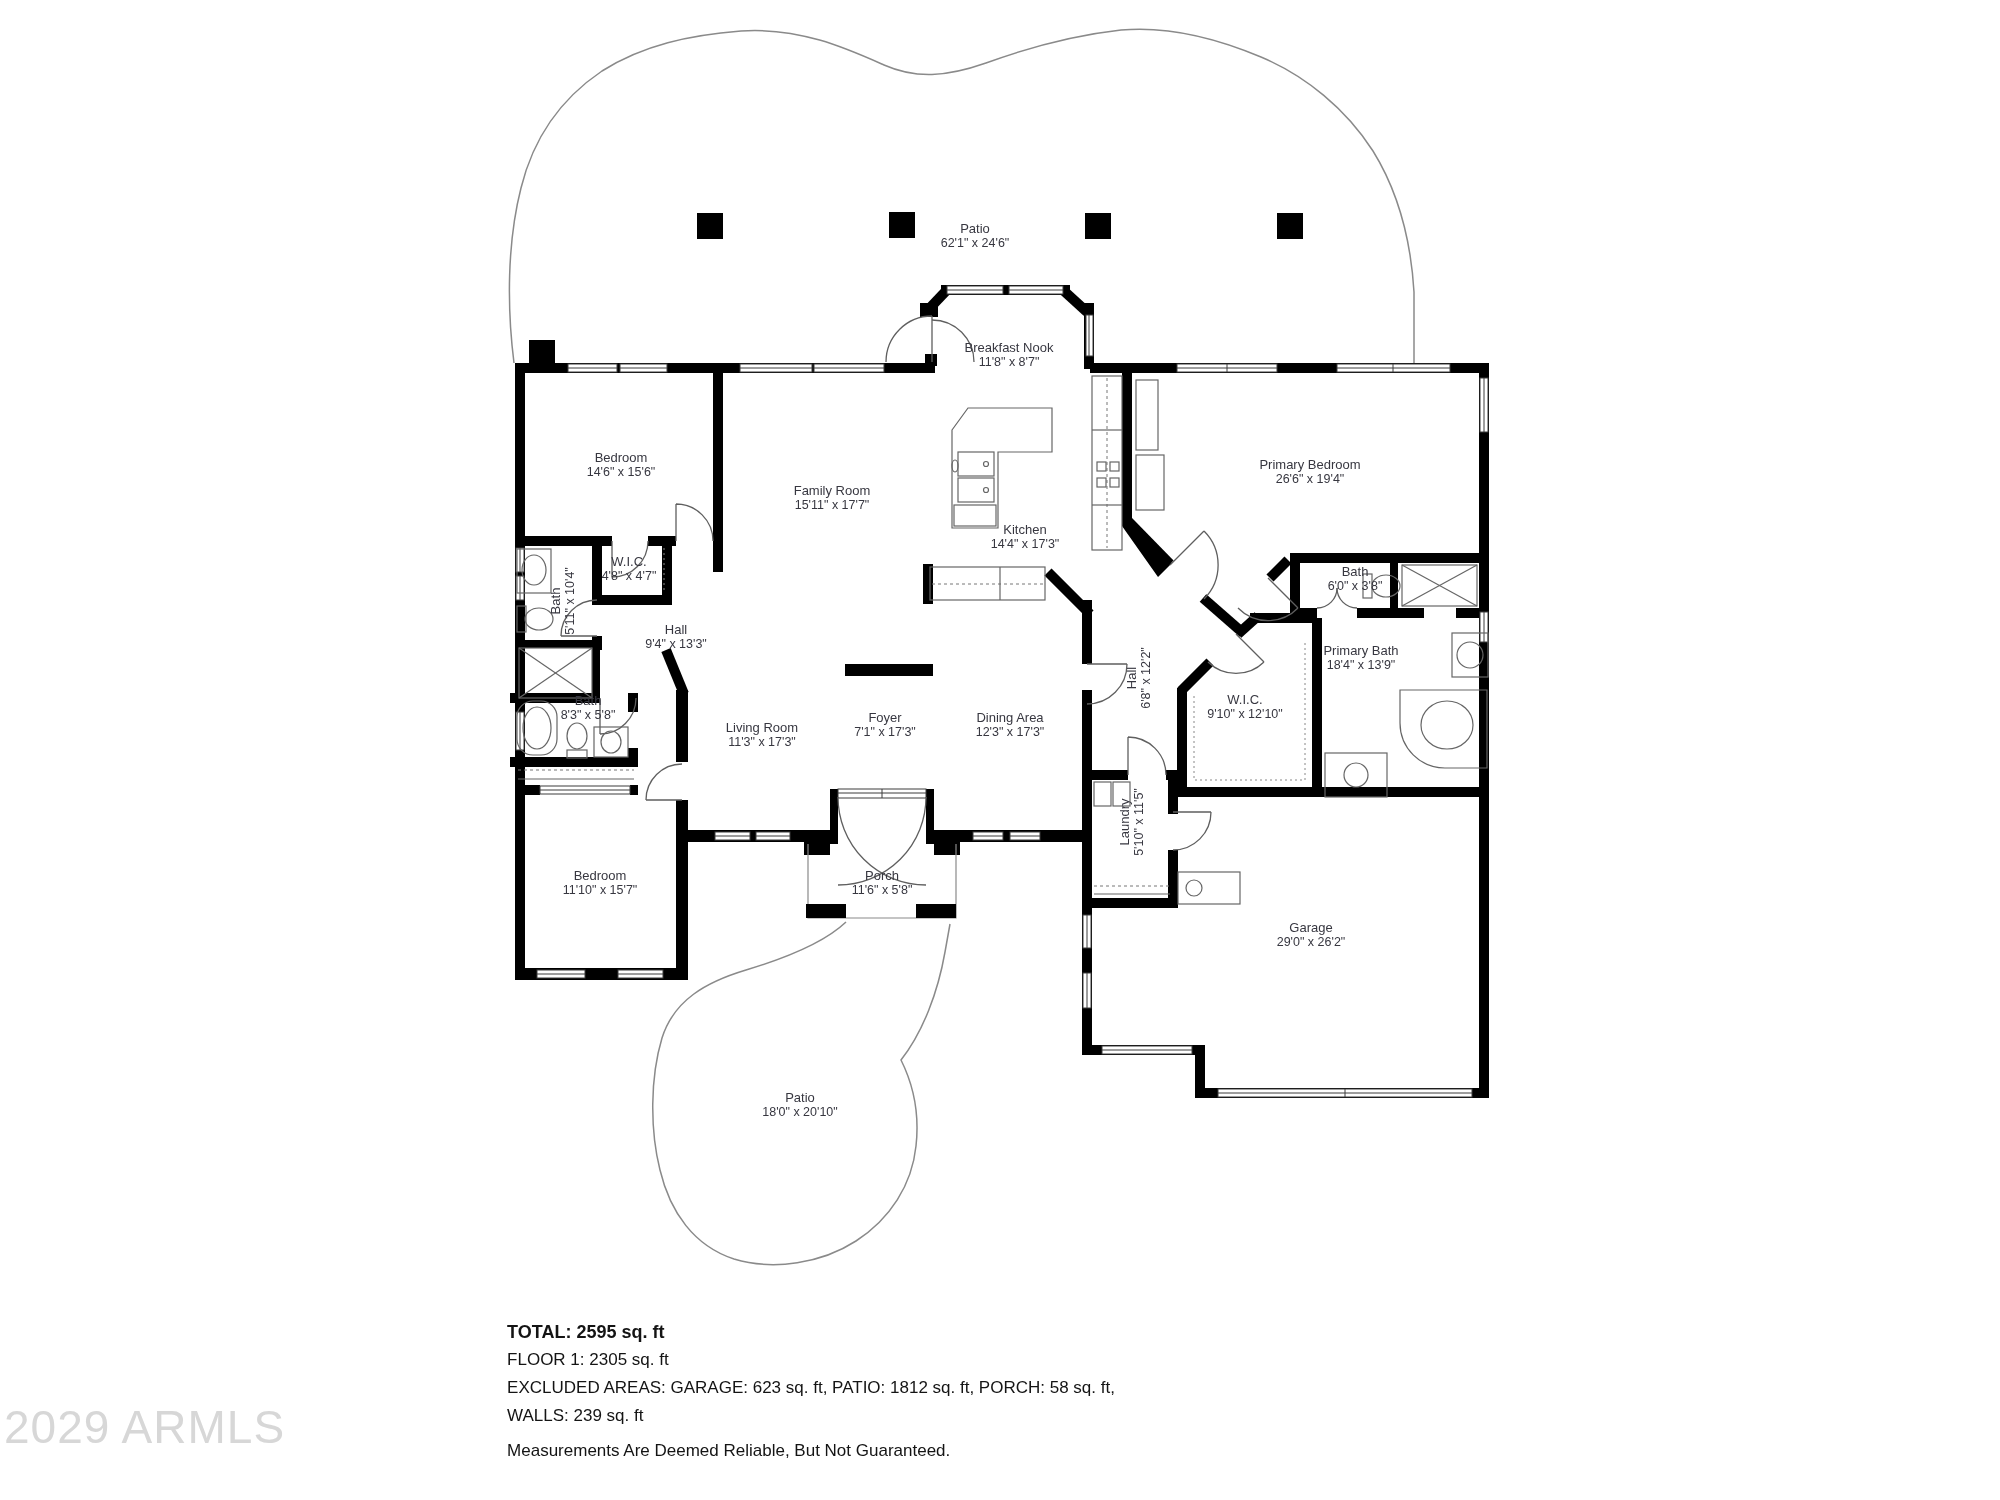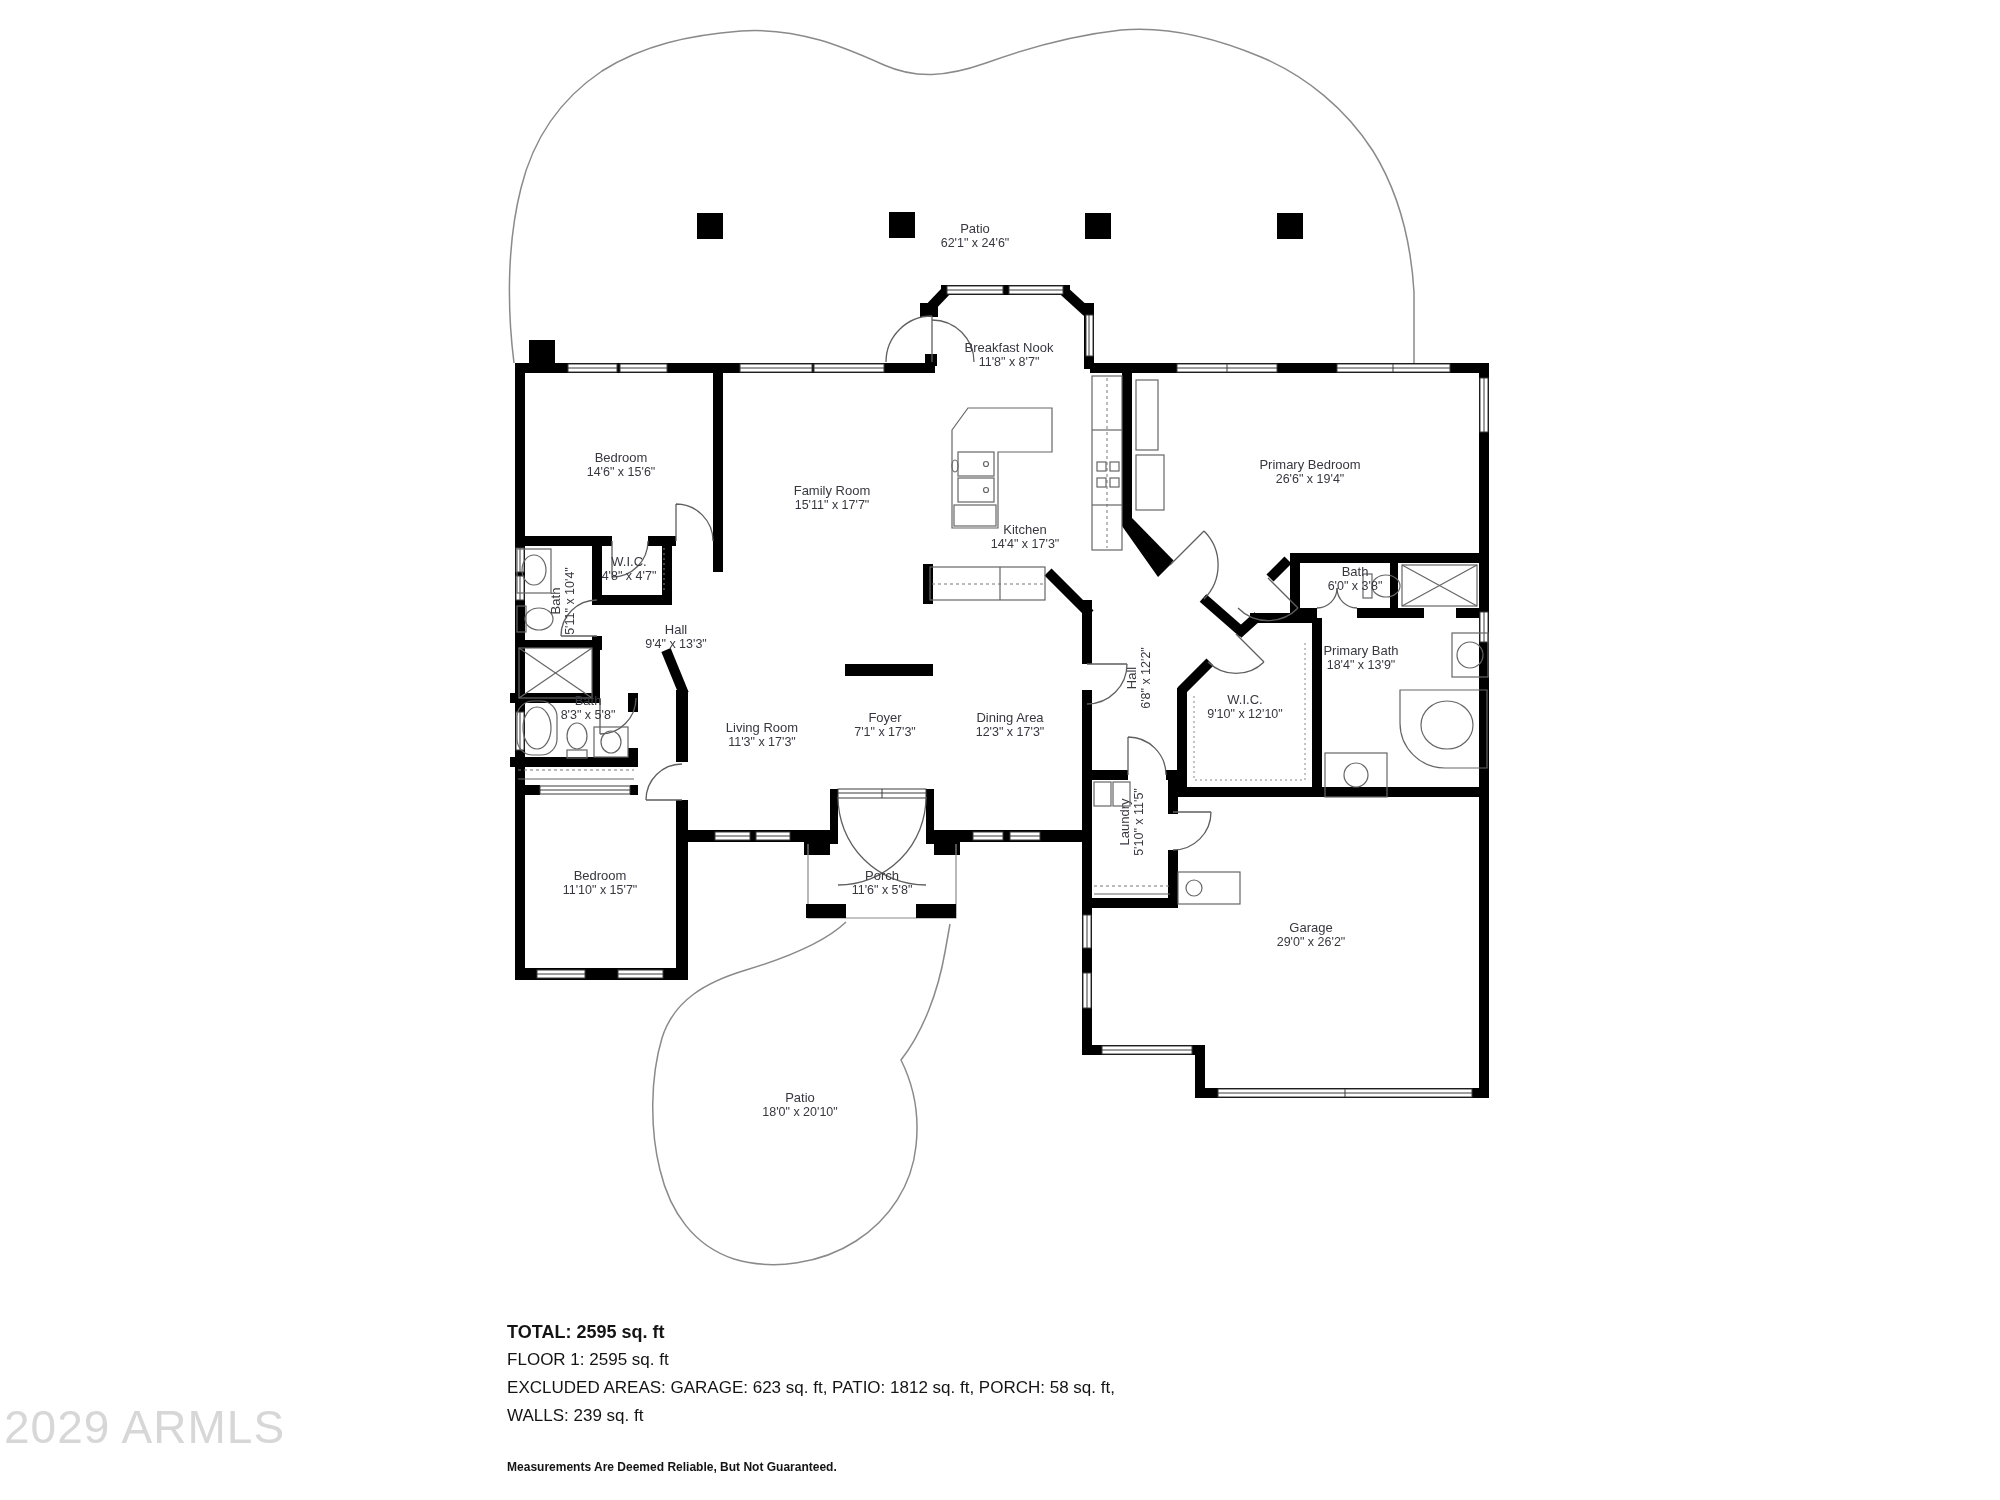--- a/index.html
+++ b/index.html
@@ -14,21 +14,21 @@
   .thin{stroke:#3c3c3c;stroke-width:1;fill:none;}
   .fixn{stroke:#666;stroke-width:1.2;fill:none;}
   .door{stroke:#5f5f5f;stroke-width:1.3;fill:none;}
   .dash{stroke:#777;stroke-width:1;fill:none;stroke-dasharray:3,3;}
   .dots{stroke:#888;stroke-width:1;fill:none;stroke-dasharray:2,3;}
   .patio{stroke:#8a8a8a;stroke-width:1.5;fill:none;}
   .deck{stroke:#8a8a8a;stroke-width:1.2;fill:none;}
   .footer{position:absolute;top:1318px;left:811px;transform:translateX(-50%);text-align:left;
           color:#141414;font-size:17px;line-height:28px;white-space:nowrap;}
   .footer .total{font-weight:bold;font-size:18px;}
-  .footer .disclaimer{font-size:12px;margin-top:30px;line-height:14px;font-weight:bold;}
+  .footer .disclaimer{font-size:17px;margin-top:14px;line-height:14px;}
   .watermark{position:absolute;top:1400px;left:4px;font-size:46px;color:#d7d7d7;
              letter-spacing:1px;font-weight:400;}
 </style>
 </head>
 <body>
 
 <div class="stage">
 
 <svg id="plan" width="2000" height="1500" viewBox="0 0 2000 1500">
 
@@ -362,21 +362,21 @@
         <text x="1129" y="822" text-anchor="middle" transform="rotate(-90 1129 822)"><tspan x="1129" dy="0" class="room-name">Laundry</tspan><tspan x="1129" dy="14" class="room-dims">5'10" x 11'5"</tspan></text>
         <text x="1311" y="932" text-anchor="middle"><tspan x="1311" dy="0" class="room-name">Garage</tspan><tspan x="1311" dy="14" class="room-dims">29'0" x 26'2"</tspan></text>
         <text x="600" y="880" text-anchor="middle"><tspan x="600" dy="0" class="room-name">Bedroom</tspan><tspan x="600" dy="14" class="room-dims">11'10" x 15'7"</tspan></text>
         <text x="882" y="880" text-anchor="middle"><tspan x="882" dy="0" class="room-name">Porch</tspan><tspan x="882" dy="14" class="room-dims">11'6" x 5'8"</tspan></text>
         <text x="800" y="1102" text-anchor="middle"><tspan x="800" dy="0" class="room-name">Patio</tspan><tspan x="800" dy="14" class="room-dims">18'0" x 20'10"</tspan></text>
       </g>
 </svg>
 
 <div class="footer">
   <div class="total">TOTAL: 2595 sq. ft</div>
-  <div>FLOOR 1: 2595 sq. ft</div>
+  <div>FLOOR 1: 2305 sq. ft</div>
   <div>EXCLUDED AREAS: GARAGE: 623 sq. ft, PATIO: 1812 sq. ft, PORCH: 58 sq. ft,</div>
   <div>WALLS: 239 sq. ft</div>
   <div class="disclaimer">Measurements Are Deemed Reliable, But Not Guaranteed.</div>
 </div>
 
 <div class="watermark">2029 ARMLS</div>
 
 </div>
 
 </body></html>

